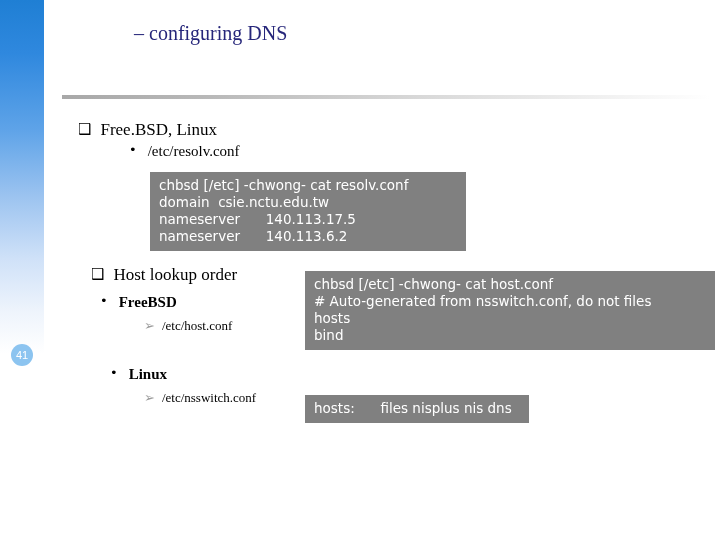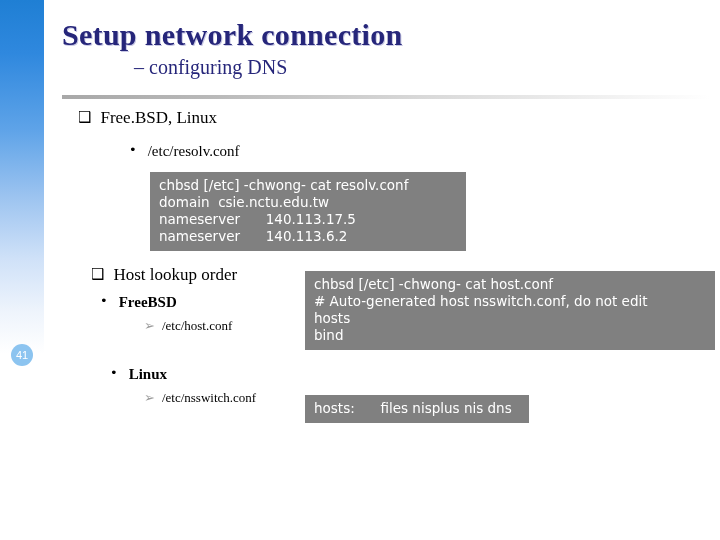--- a/index.html
+++ b/index.html
@@ -149,26 +149,25 @@
 <body>
 
 <div id="sidebar">
   <div id="sidebar-label-wrap">
     
   </div>
   <div id="page-badge">41</div>
 </div>
 
 <div id="title-block">
-  <div id="slide-title">Setup network connection</div>
   <div id="slide-subtitle">– configuring DNS</div>
 </div>
 <div id="title-rule"></div>
 
-<div class="lvl1" style="left:78px; top:108px;">
+<div class="lvl1" style="left:78px; top:120px;">
   <span class="sq">❑</span><span>Free.BSD, Linux</span>
 </div>
 
 <div class="lvl2" style="left:110px; top:143px;margin-left:19px;">
   <span class="dot">•</span><span>/etc/resolv.conf</span>
 </div>
 
 <div class="code-block" id="code-resolv">chbsd [/etc] -chwong- cat resolv.conf
 domain  csie.nctu.edu.tw
 nameserver      140.113.17.5
@@ -180,21 +179,21 @@
 
 <div class="lvl2" style="left:100px; top:294px;text-align:center;">
   <span class="dot">•</span><span class="bold-txt">FreeBSD</span>
 </div>
 
 <div class="lvl3" style="left:144px; top:318px;">
   <span class="arrow">➢</span><span>/etc/host.conf</span>
 </div>
 
 <div class="code-block" id="code-hostconf">chbsd [/etc] -chwong- cat host.conf
-# Auto-generated host nsswitch.conf, do not edit
+# Auto-generated from nsswitch.conf, do not files
 hosts
 bind</div>
 
 <div class="lvl2" style="left:110px; top:366px;">
   <span class="dot">•</span><span class="bold-txt">Linux</span>
 </div>
 
 <div class="lvl3" style="left:144px; top:390px;">
   <span class="arrow">➢</span><span>/etc/nsswitch.conf</span>
 </div>

